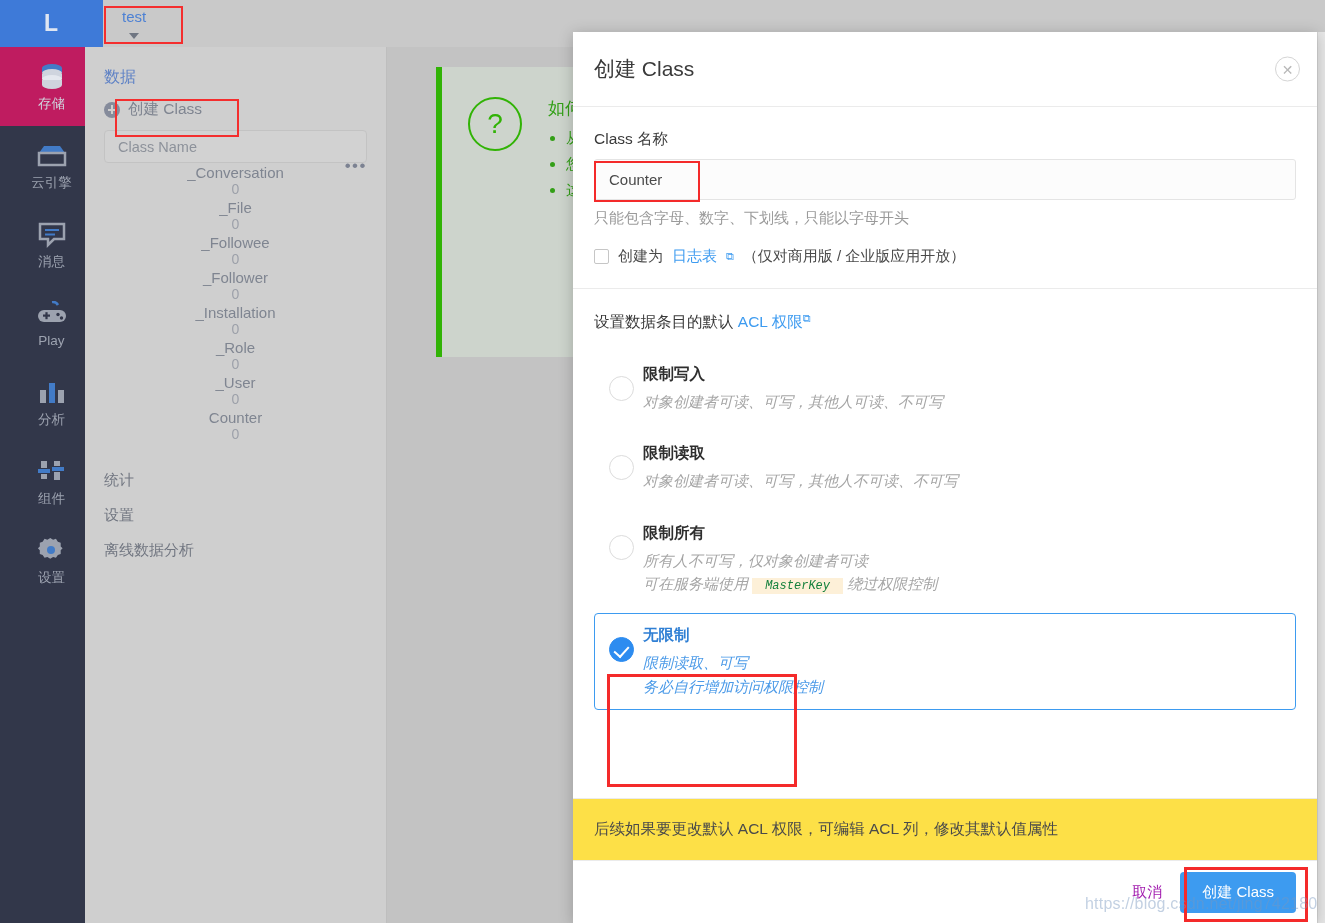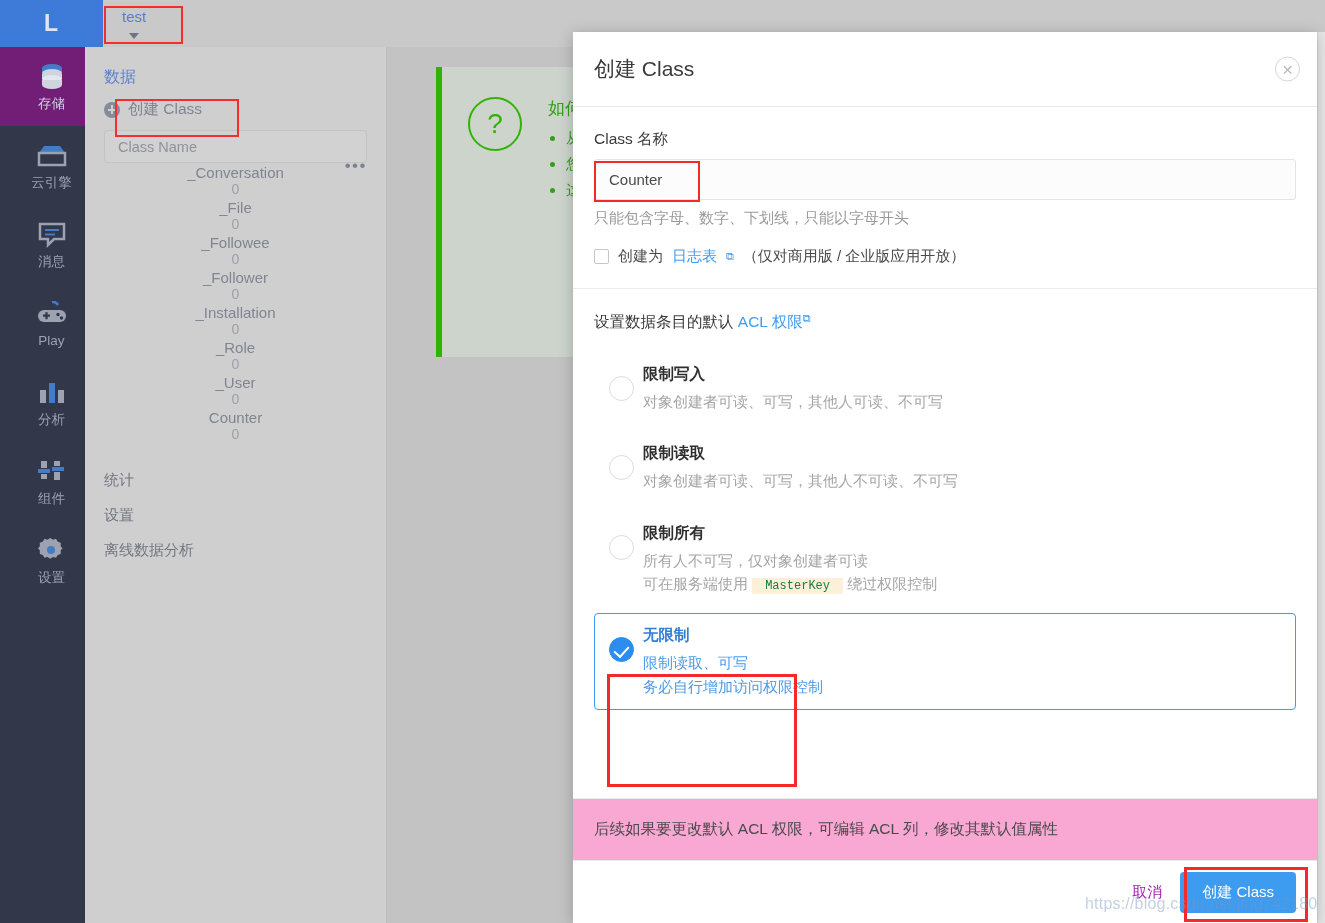--- a/index.html
+++ b/index.html
@@ -44,21 +44,21 @@
     position: absolute; top: 47px; left: 0; width: 103px; height: 876px;
     background: #2e3347;
   }
   .rail-item {
     position: relative;
     height: 79px;
     display: flex; flex-direction: column; align-items: center; justify-content: center;
     gap: 5px;
     color: #9ba1ae; font-size: 13px;
   }
-  .rail-item.active { background: #701a75; color: #cfd4de; }
+  .rail-item.active { background: #be185d; color: #cfd4de; }
   .rail-label { font-size: 13.5px; line-height: 1; }
   .rail-ico { height: 30px; display:flex; align-items:center; justify-content:center; }
 
   
   .listpanel {
     position: absolute; top: 47px; left: 85px; width: 302px; height: 876px;
     background: #cfcfcf;
     border-right: 1px solid #bdbdbd;
   }
   .panel-title {
@@ -186,21 +186,21 @@
   .opt {
     display: flex; align-items: flex-start; gap: 9px;
     padding: 11px 14px; border: 1px solid transparent; border-radius: 4px;
     margin-bottom: 6px; position: relative;
   }
   .opt .radio {
     width: 25px; height: 25px; border-radius: 50%;
     border: 1px solid #dcdcdc; background:#fff; flex: none; margin-top: 12px;
   }
   .opt .otxt h5 { font-size: 15.5px; color: #2e2e2e; margin-bottom: 5px; }
-  .opt .otxt p { font-size: 15px; color: #a5a5a5; line-height: 1.55; }
+  .opt .otxt p { font-size: 15px; color: #a5a5a5; line-height: 1.55; font-style: italic; }
   .opt.selected { border-color: #3d9bf0; }
   .opt.selected .otxt h5 { color: #2f7fd4; }
   .opt.selected .otxt p { color: #4b9ae8; }
   .radio.checked {
     background: #2d8cf0; border-color: #2d8cf0; position: relative;
   }
   .radio.checked::after {
     content: ""; position: absolute; left: 7px; top: 5px;
     width: 7px; height: 12px; border: solid #fff;
     border-width: 0 2.3px 2.3px 0; transform: rotate(42deg);
@@ -208,21 +208,21 @@
   .mk {
     background: #fdf0d8; color: #15803d; padding: 1px 13px;
     font-family: "Liberation Mono", "DejaVu Sans Mono", monospace; font-size: 12px;
   }
   .hl-opt {
     position: absolute; top: 674px; left: 607px; width: 190px; height: 113px;
     border: 3px solid #f42a2a; pointer-events: none;
   }
 
   .sec3 {
-    background: #f9a8d4; border-top: 1px solid #ebebeb; border-bottom: 1px solid #ebebeb;
+    background: #fde047; border-top: 1px solid #ebebeb; border-bottom: 1px solid #ebebeb;
     padding: 20px 21px; font-size: 15.5px; color: #4a4a4a;
   }
   .modal-foot {
     height: 62px; display: flex; align-items: center; justify-content: flex-end;
     gap: 18px; padding: 0 21px;
   }
   .btn-cancel { color: #a21caf; font-size: 15px; }
   .btn-primary {
     background: #3d9bf0; color: #fff; border: none; border-radius: 4px;
     padding: 11px 22px; font-size: 15px;

